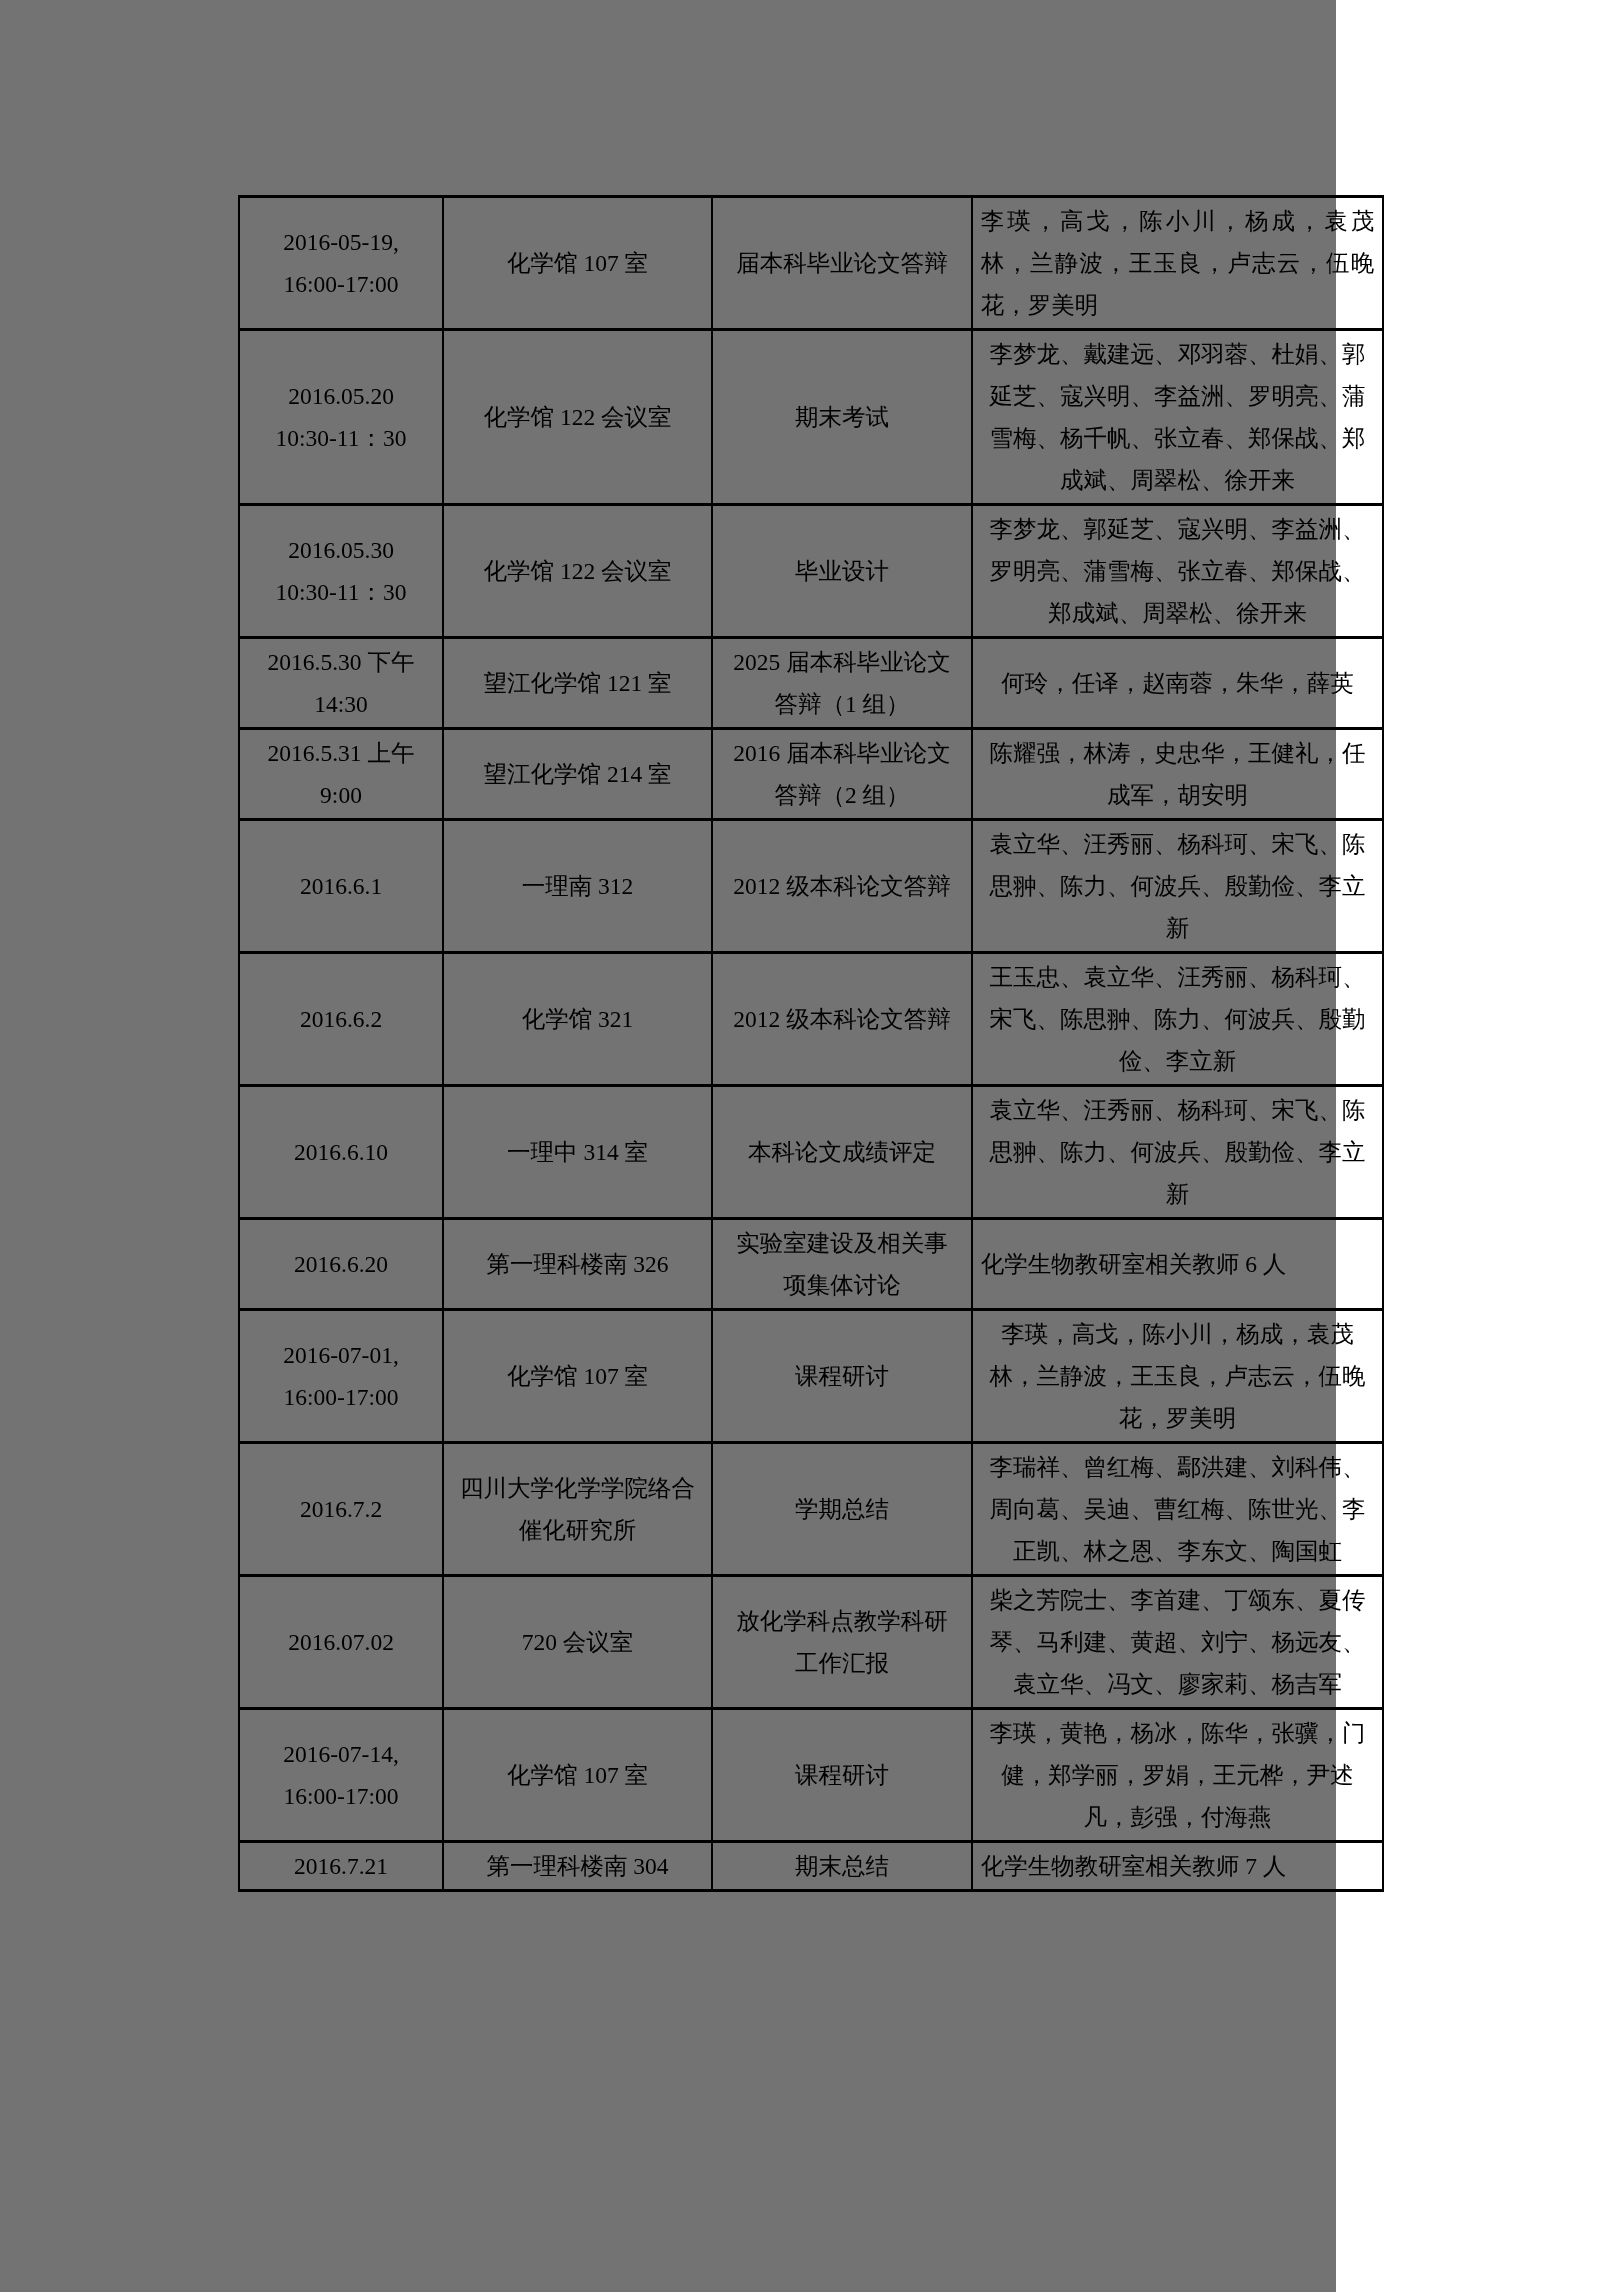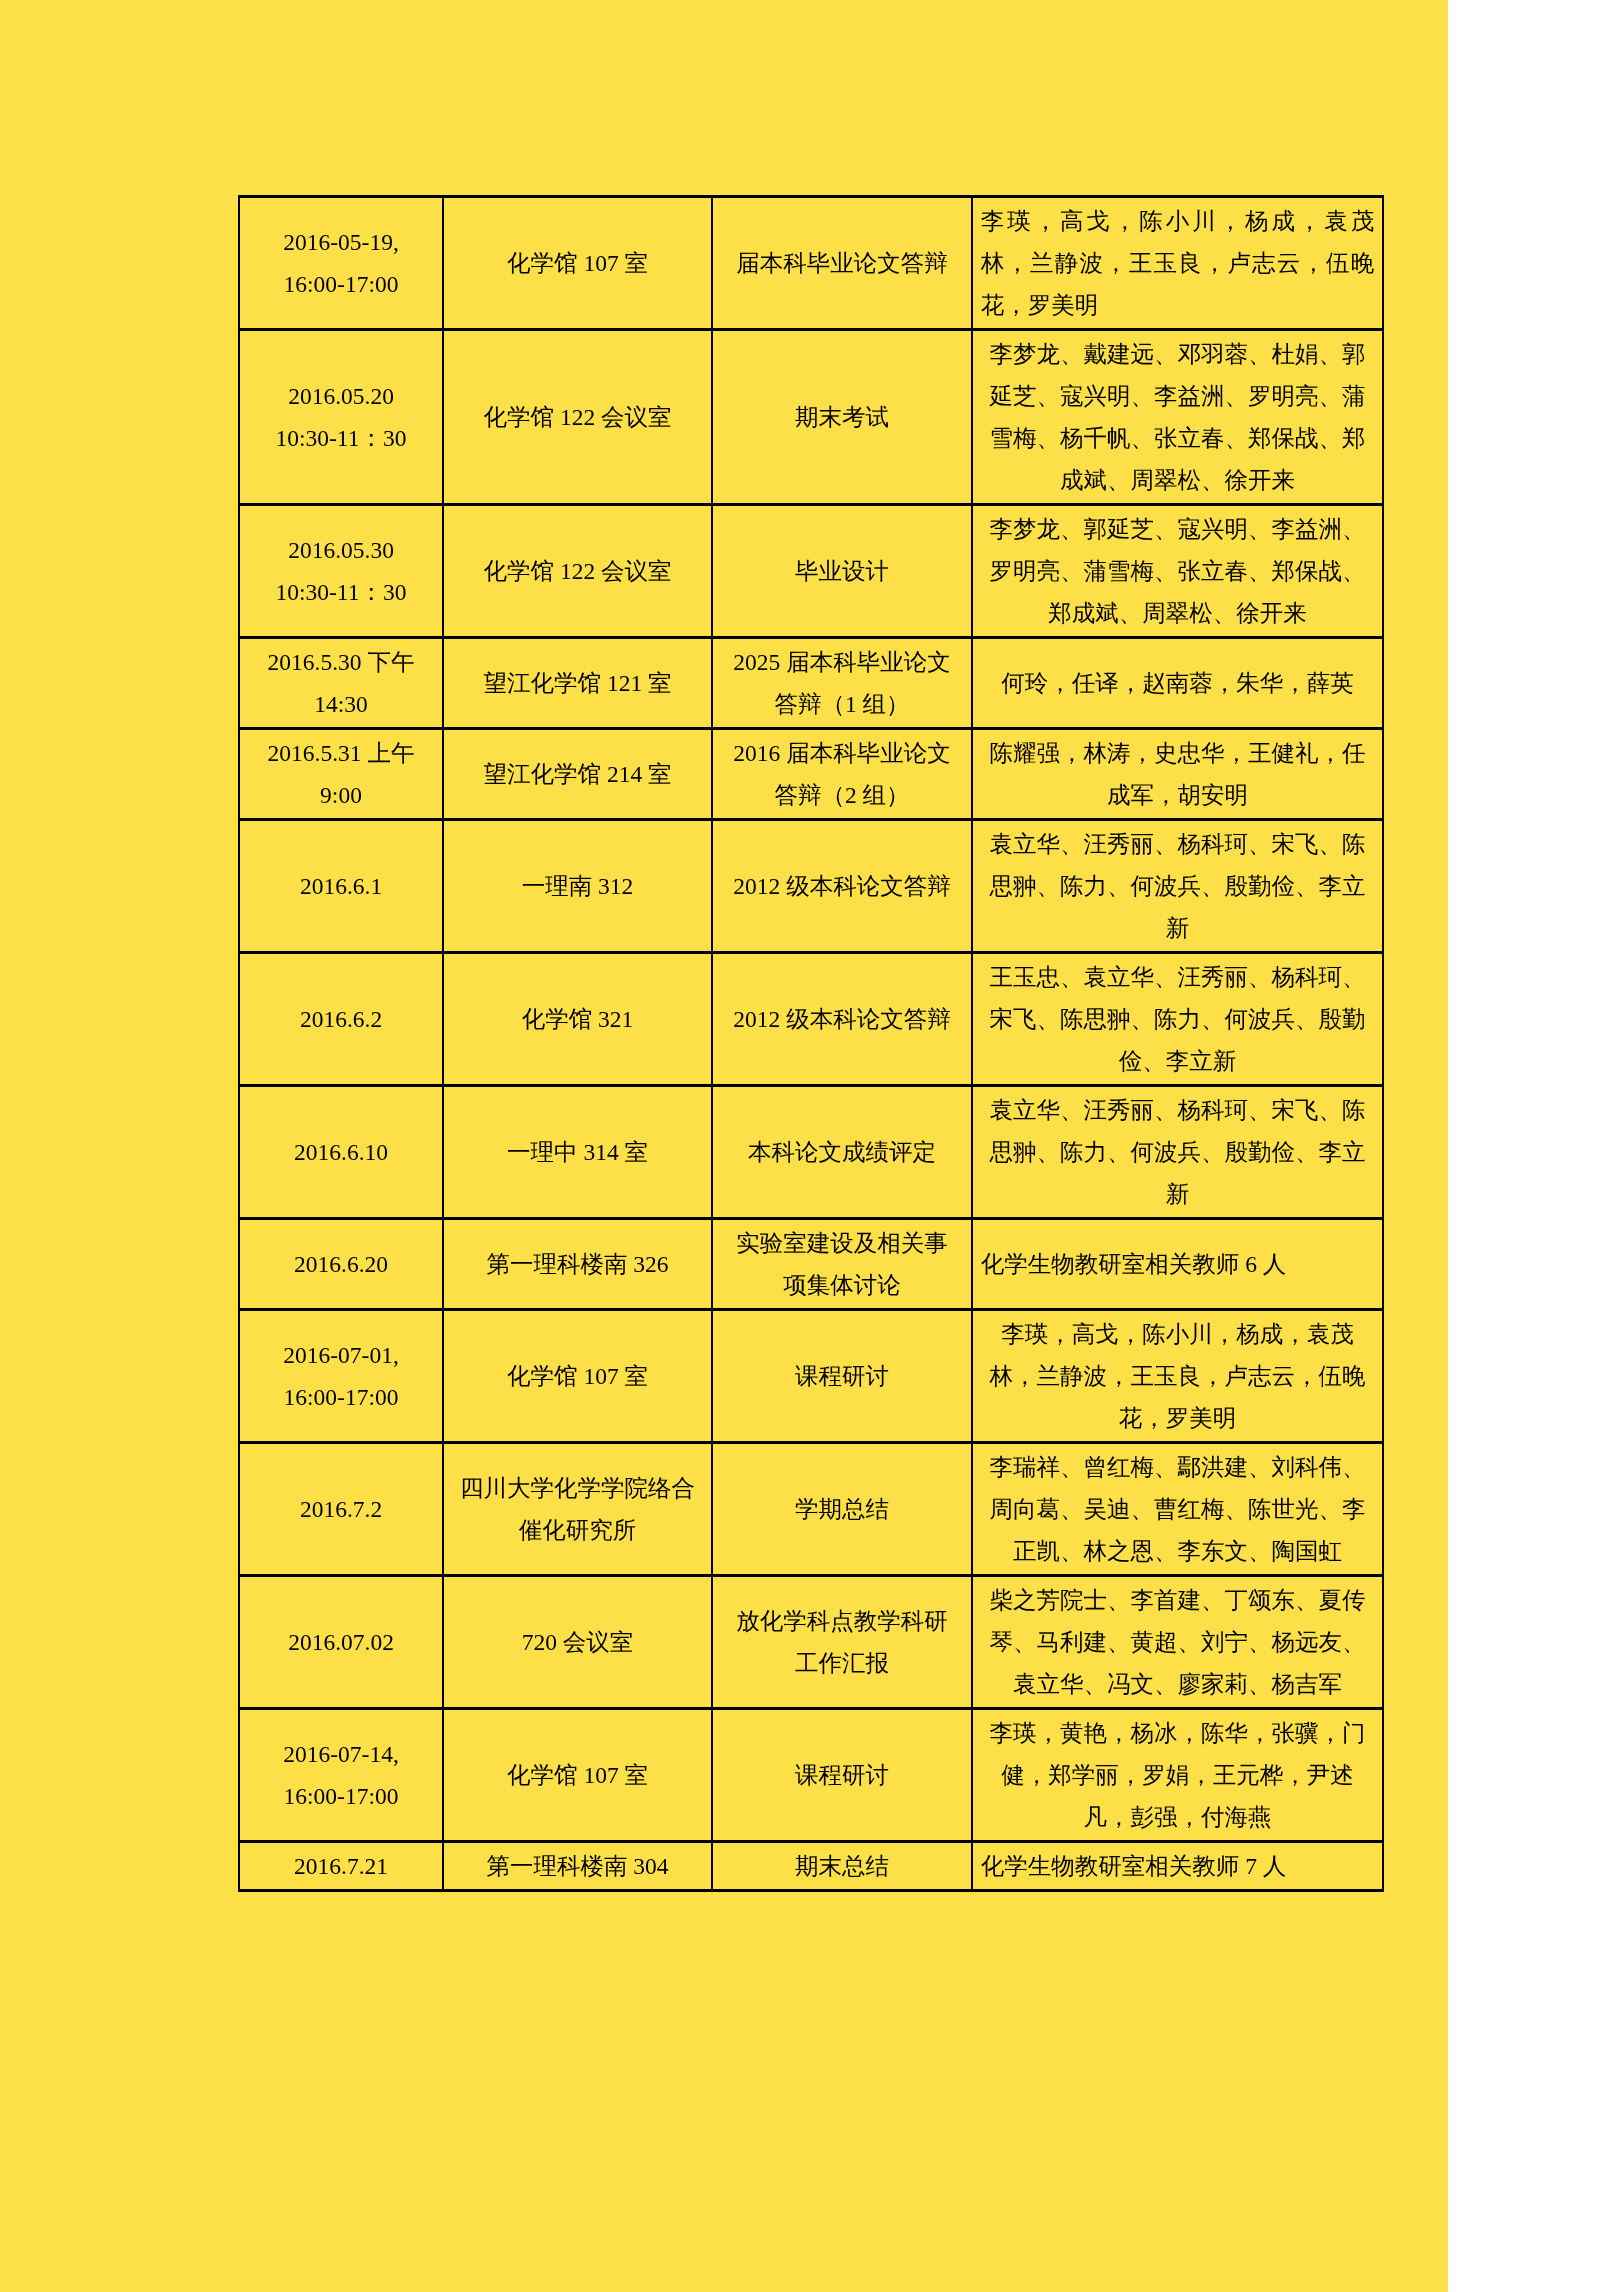--- a/index.html
+++ b/index.html
@@ -10,23 +10,23 @@
     width: 1621px;
     height: 2293px;
     position: relative;
     background: #ffffff;
     font-family: "Liberation Serif", "DejaVu Serif", serif;
     color: #000000;
   }
   .page {
     position: absolute;
     left: 0; top: 0;
-    width: 1448px;
+    width: 1336px;
     height: 2293px;
-    background: #fde047;
+    background: #737373;
   }
   table.schedule {
     position: absolute;
     left: 238px;
     top: 195px;
     width: 1143px;
     border-collapse: collapse;
     table-layout: fixed;
   }
   table.schedule td {

